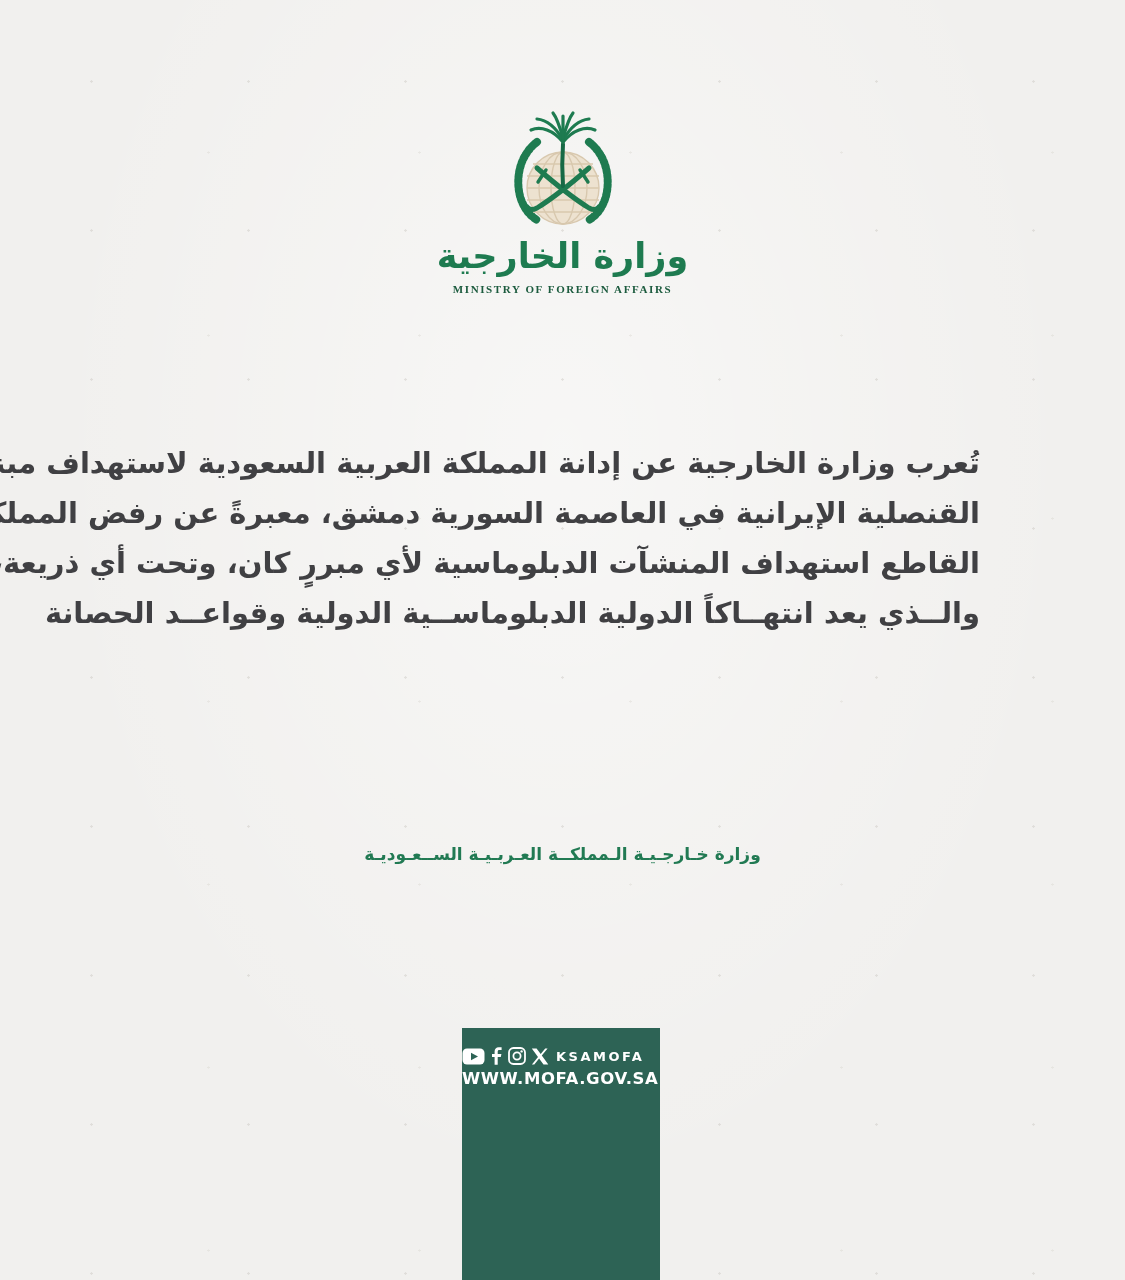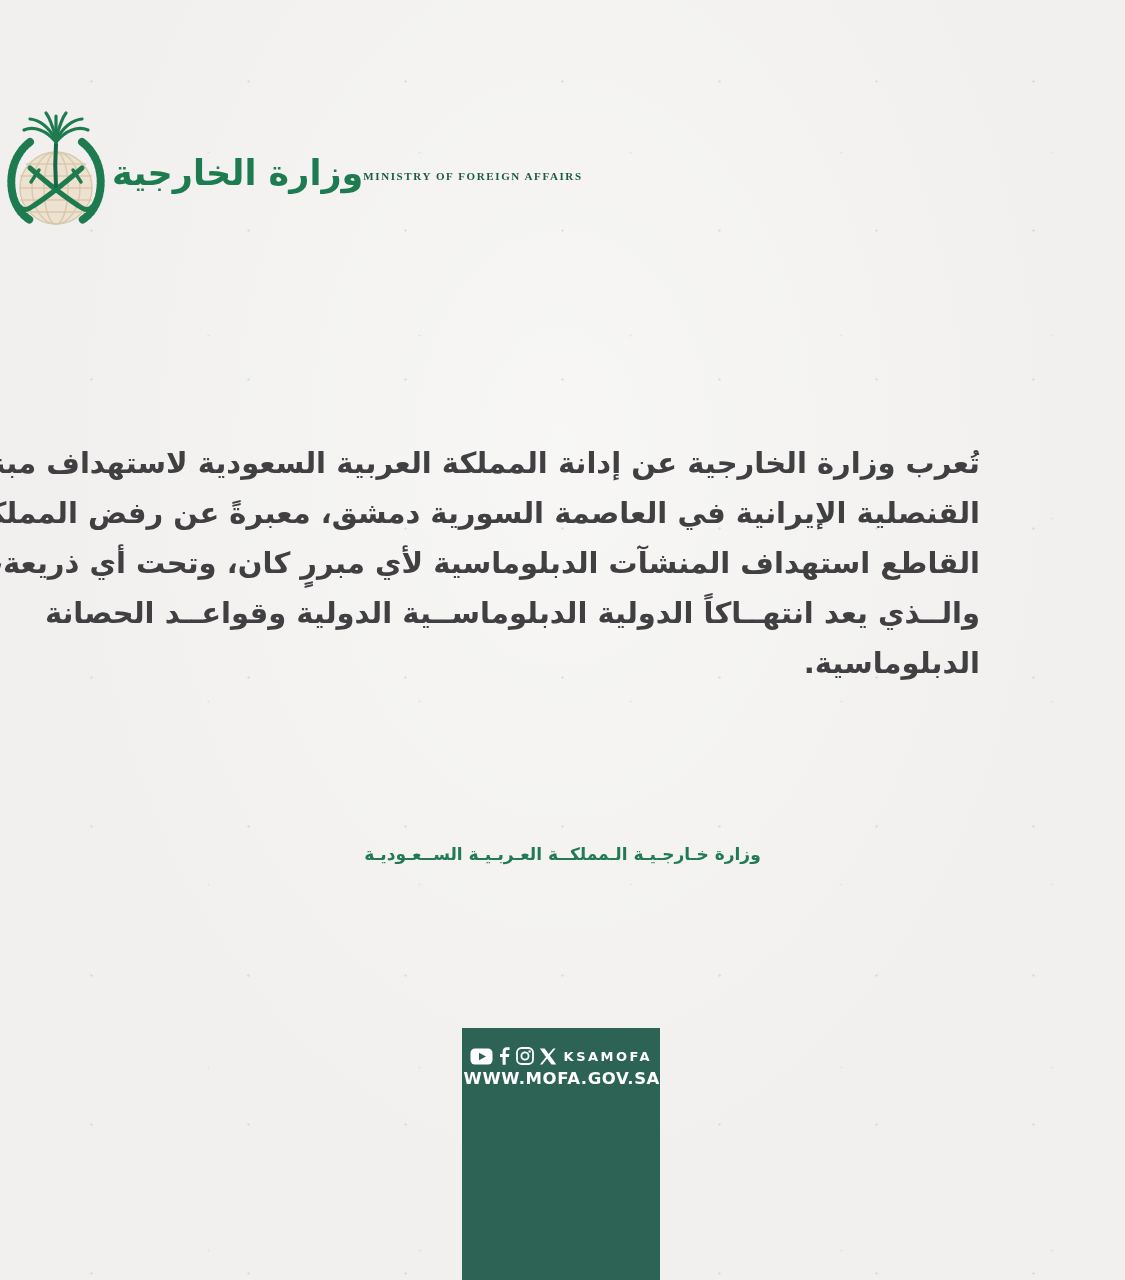--- a/index.html
+++ b/index.html
@@ -22,21 +22,21 @@
     overflow: hidden;
   }
 
   
   .header {
     position: absolute;
     top: 110px;
     left: 0;
     width: 100%;
     display: flex;
-    flex-direction: row;
+    flex-direction: column;
     align-items: center;
   }
   .emblem { width: 112px; height: 124px; display: block; }
   .calligraphy {
     margin-top: 2px;
     font-size: 35px;
     font-weight: bold;
     color: #1e7b50;
     direction: rtl;
     letter-spacing: 1px;
@@ -89,21 +89,21 @@
   .footer {
     position: absolute;
     left: 462px;
     top: 1028px;
     width: 198px;
     height: 252px;
     background: #2d6355;
     color: #ffffff;
     display: flex;
     flex-direction: column;
-    align-items: flex-end;
+    align-items: flex-start;
     padding-top: 17px;
   }
   .social-row {
     display: flex;
     align-items: center;
     gap: 5px;
     height: 22px;
   }
   .social-row svg { display: block; }
   .handle {
@@ -168,21 +168,20 @@
     <div class="calligraphy" dir="rtl" lang="ar">وزارة الخارجية</div>
 
     <div class="ministry-en">MINISTRY OF FOREIGN AFFAIRS</div>
   </div>
 
   <div class="statement" dir="rtl" lang="ar">
     <div class="st-line">تُعرب وزارة الخارجية عن إدانة المملكة العربية السعودية لاستهداف مبنى</div>
     <div class="st-line">القنصلية الإيرانية في العاصمة السورية دمشق، معبرةً عن رفض المملكة</div>
     <div class="st-line">القاطع استهداف المنشآت الدبلوماسية لأي مبررٍ كان، وتحت أي ذريعة،</div>
     <div class="st-line">والــذي يعد انتهــاكاً الدولية الدبلوماســية الدولية وقواعــد الحصانة</div>
-    <div class="st-line last">الدبلوماسية.</div>
   </div>
 
   <div class="signature">
     <div class="sig-org" lang="ar">وزارة خـارجـيـة الـمملكــة العـربـيـة الســعـوديـة</div>
   </div>
 
   <div class="footer">
     <div class="social-row">
 
       <svg width="23" height="17" viewBox="0 0 23 17" aria-hidden="true">

